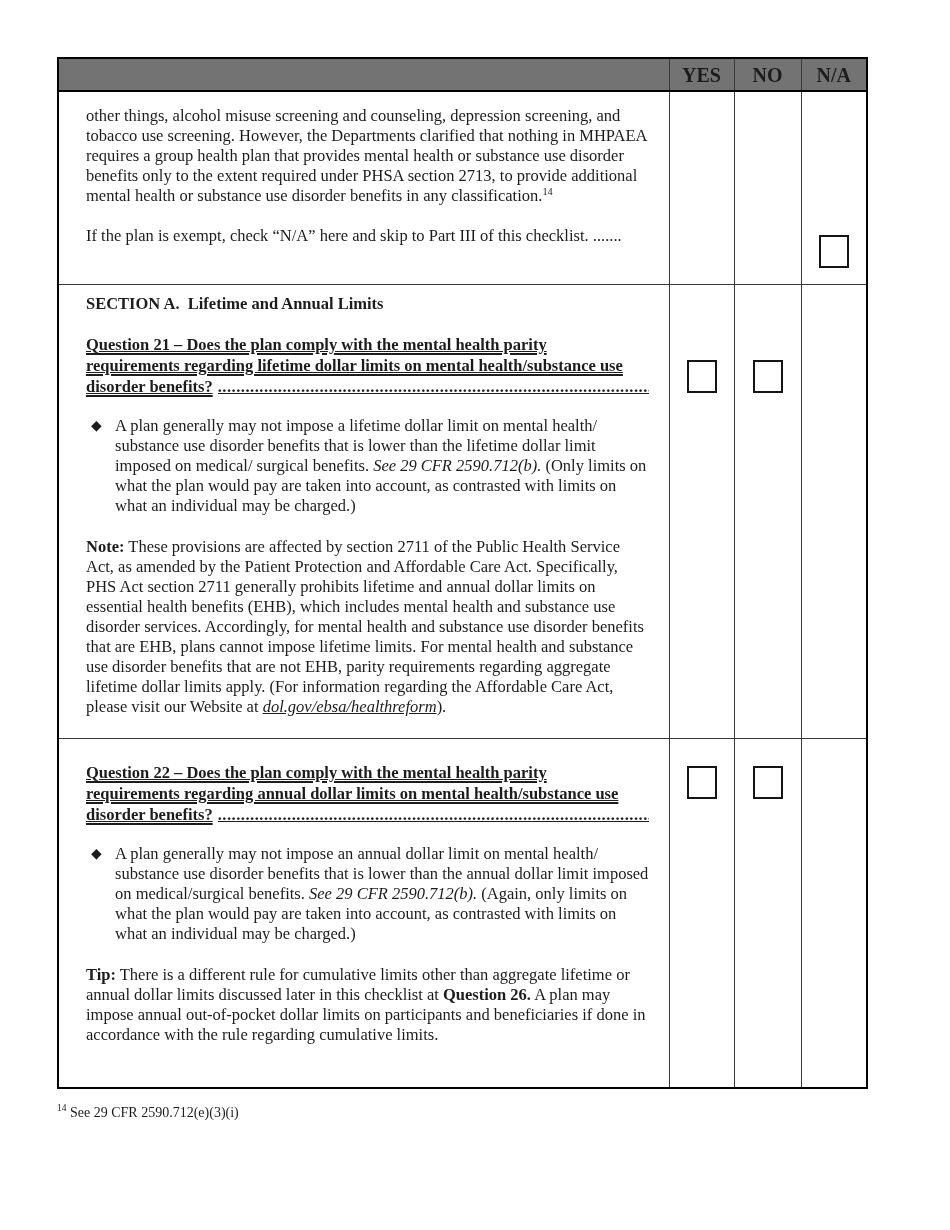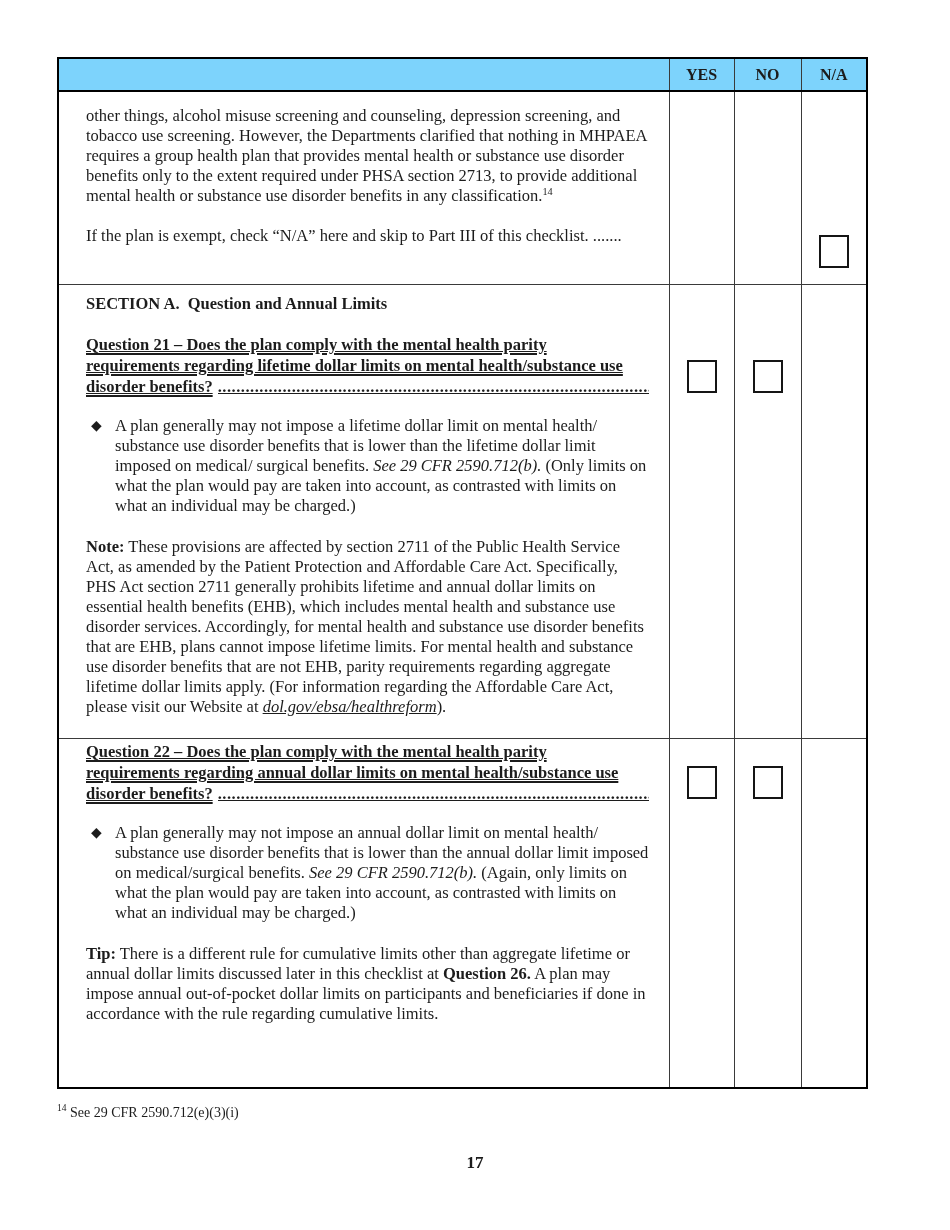--- a/index.html
+++ b/index.html
@@ -22,35 +22,35 @@
     table-layout: fixed;
     border: 2px solid #000;
   }
   table.checklist th, table.checklist td {
     border: 1px solid #3a3a3a;
     vertical-align: top;
     font-size: 16.5px;
     line-height: 20px;
   }
   tr.hdr th {
-    background: #7dd3fc;
+    background: #737373;
     height: 33px;
     font-weight: bold;
-    font-size: 16px;
+    font-size: 20px;
     text-align: center;
     vertical-align: middle;
     border-bottom: 2px solid #000;
   }
   td.main-cell { padding: 0 20px 0 27px; }
   tr.row1 td { height: 193px; }
   tr.row2 td { height: 454px; }
   tr.row3 td { height: 350px; }
   tr.row1 td.main-cell { padding-top: 14px; }
   tr.row2 td.main-cell { padding-top: 9px; }
-  tr.row3 td.main-cell { padding-top: 2px; }
+  tr.row3 td.main-cell { padding-top: 23px; }
 
   td.check-cell { text-align: center; }
   td.check-cell.top75 { padding-top: 75px; }
   td.check-cell.top27 { padding-top: 27px; }
   td.check-cell.bottom16 { vertical-align: bottom; padding-bottom: 16px; }
   .checkbox {
     width: 30px;
     height: 33px;
     border: 2px solid #151515;
     background: #fff;
@@ -127,21 +127,21 @@
       </td>
       <td class="check-cell"></td>
       <td class="check-cell"></td>
       <td class="check-cell bottom16">
         <div class="checkbox" role="checkbox" aria-checked="false"></div>
       </td>
     </tr>
 
     <tr class="row2">
       <td class="main-cell">
-        <div class="section-title">SECTION A.  Question and Annual Limits</div>
+        <div class="section-title">SECTION A.  Lifetime and Annual Limits</div>
         <div class="q-heading">
           <div><span class="q-line">Question 21 – Does the plan comply with the mental health parity</span></div>
           <div><span class="q-line">requirements regarding lifetime dollar limits on mental health/substance use</span></div>
           <div class="q-lastline">
             <span class="q-line">disorder benefits?</span>
             <span class="leader">............................................................................................................................................</span>
           </div>
         </div>
         <div class="bullet">
           <span class="marker">◆</span>
@@ -180,15 +180,14 @@
       <td class="check-cell top27">
         <div class="checkbox" role="checkbox" aria-checked="false"></div>
       </td>
       <td class="check-cell"></td>
     </tr>
   </tbody>
     </table>
 
   <div class="footnote"><sup>14</sup> <span>See 29 CFR 2590.712(e)(3)(i)</span></div>
 
-  <div class="page-number">17</div>
 
 </div>
 
 </body></html>

